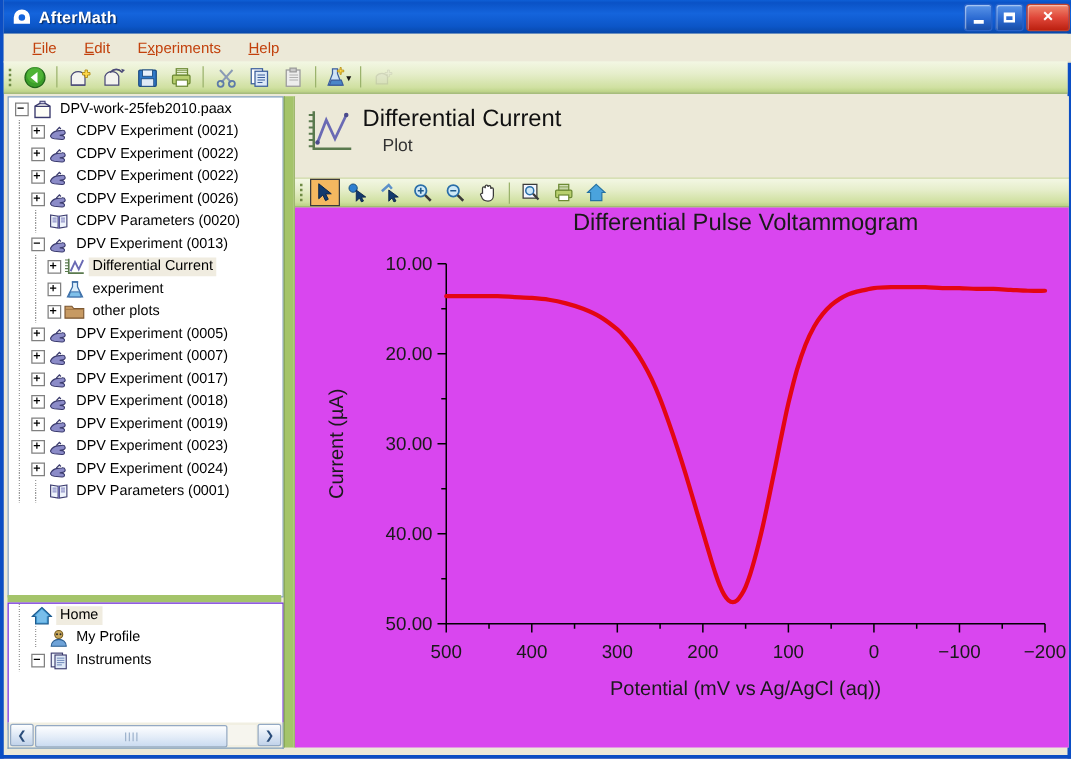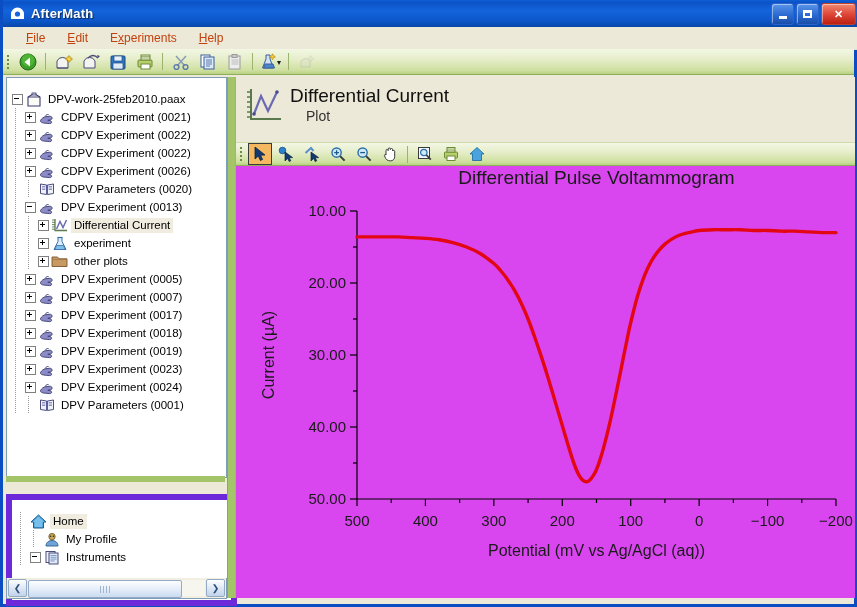--- a/index.html
+++ b/index.html
@@ -45,40 +45,40 @@
   .grip{width:6px;height:17px;margin:0 3px 0 2px;display:flex;flex-direction:column;
         justify-content:center;align-items:center;gap:2px;}
   .grip span{width:2px;height:2px;background:#6e8a44;display:block;}
   .tbtn{width:23px;height:21px;display:flex;align-items:center;justify-content:center;
         margin:0 1px;border:1px solid transparent;border-radius:2px;}
   .tbsep{width:1px;height:17px;background:#9bb36c;margin:0 4px;}
 
   
   .leftpane{position:absolute;left:3px;top:77px;width:219px;height:399px;
     background:#fff;border:1px solid #7f9db9;overflow:hidden;}
-  .tree{padding:12px 2px 2px 4px;}
+  .tree{padding:0 2px 2px 4px;}
   .trow{display:flex;align-items:center;height:18px;white-space:nowrap;font-size:11.5px;color:#000;}
   .texp{width:13px;height:18px;display:flex;align-items:center;justify-content:center;flex:0 0 13px;}
   .texp .box{width:9px;height:9px;border:1px solid #808080;background:#fff;position:relative;}
   .texp .box:before{content:"";position:absolute;left:1px;top:3px;width:5px;height:1px;background:#000;}
   .texp .box.plus:after{content:"";position:absolute;left:3px;top:1px;width:1px;height:5px;background:#000;}
   .tdots{width:13px;height:18px;flex:0 0 13px;position:relative;}
   .tdots:before{content:"";position:absolute;left:4px;top:0;bottom:0;width:1px;
     background:repeating-linear-gradient(to bottom,#9a9a9a 0 1px,transparent 1px 2px);}
   .ticon{width:19px;height:16px;flex:0 0 19px;display:flex;align-items:center;justify-content:center;margin-right:2px;}
   .tlabel{padding:0 3px;line-height:15px;}
   .tlabel.sel{background:#f0ece0;}
   .indent{flex:0 0 13px;height:18px;}
   .indent.line{position:relative;}
   .indent.line:before{content:"";position:absolute;left:4px;top:0;bottom:0;width:1px;
     background:repeating-linear-gradient(to bottom,#9a9a9a 0 1px,transparent 1px 2px);}
 
   
   .botpane{position:absolute;left:3px;top:482px;width:219px;height:100px;
-    background:#fff;border:6px solid #6d28d9;overflow:hidden;margin-top:12px;}
+    background:#fff;border:1px solid #6d28d9;overflow:hidden;}
   .hscroll{position:absolute;left:3px;top:578px;width:219px;height:20px;
     background:#f1efe2;border:1px solid #7f9db9;border-top:none;display:flex;align-items:center;}
   .hs-btn{width:17px;height:16px;margin:1px;border:1px solid #93a9c4;border-radius:2px;
     background:linear-gradient(to bottom,#fdfeff,#dbe6f4 55%,#c2d3ea);
     display:flex;align-items:center;justify-content:center;color:#2a4d7a;font-size:9px;}
   .hs-track{flex:1;height:16px;background:#f6f5ee;position:relative;}
   .hs-thumb{position:absolute;left:0;top:0;width:152px;height:16px;
     border:1px solid #93a9c4;border-radius:2px;
     background:linear-gradient(to bottom,#fdfeff,#e3ecf8 55%,#cadbf0);
     display:flex;align-items:center;justify-content:center;}

